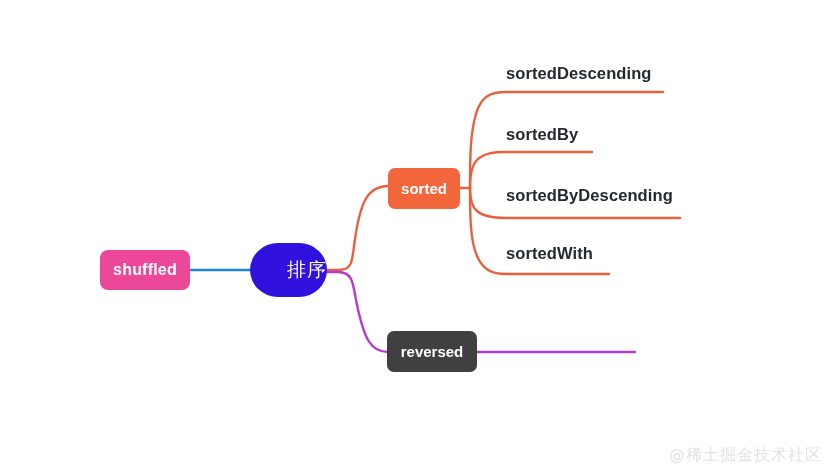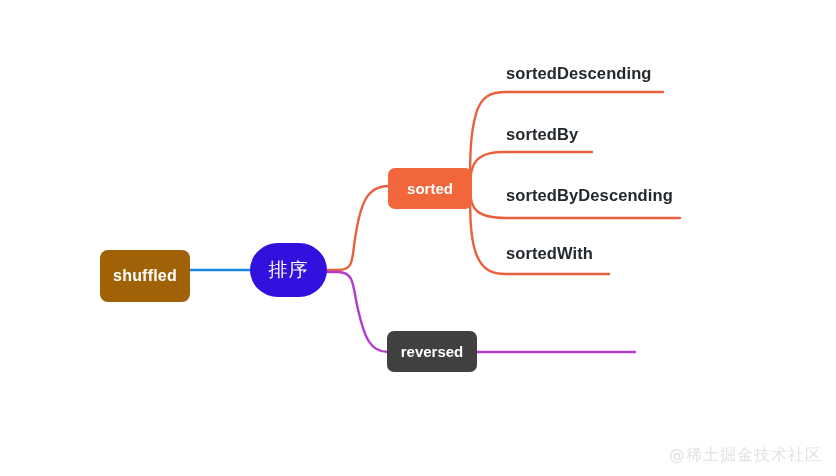--- a/index.html
+++ b/index.html
@@ -31,41 +31,42 @@
     justify-content: center;
     color: #ffffff;
     font-weight: bold;
     white-space: nowrap;
     box-sizing: border-box;
   }
   .node-shuffled {
     left: 100px;
     top: 250px;
     width: 90px;
-    height: 52px;
-    background: #a16207;
+    height: 40px;
+    background: #ec4899;
     border-radius: 8px;
     font-size: 16px;
     letter-spacing: 0.2px;
   }
   .node-root {
     left: 250px;
     top: 243px;
     width: 77px;
     height: 54px;
     background: #3111dd;
     border-radius: 28px / 27px;
     font-size: 19px;
     font-weight: normal;
     letter-spacing: 1px;
+    justify-content: flex-end;
   }
   .node-sorted {
     left: 388px;
     top: 168px;
-    width: 84px;
+    width: 72px;
     height: 41px;
     background: #f2663c;
     border-radius: 7px;
     font-size: 15px;
   }
   .node-reversed {
     left: 387px;
     top: 331px;
     width: 90px;
     height: 41px;

